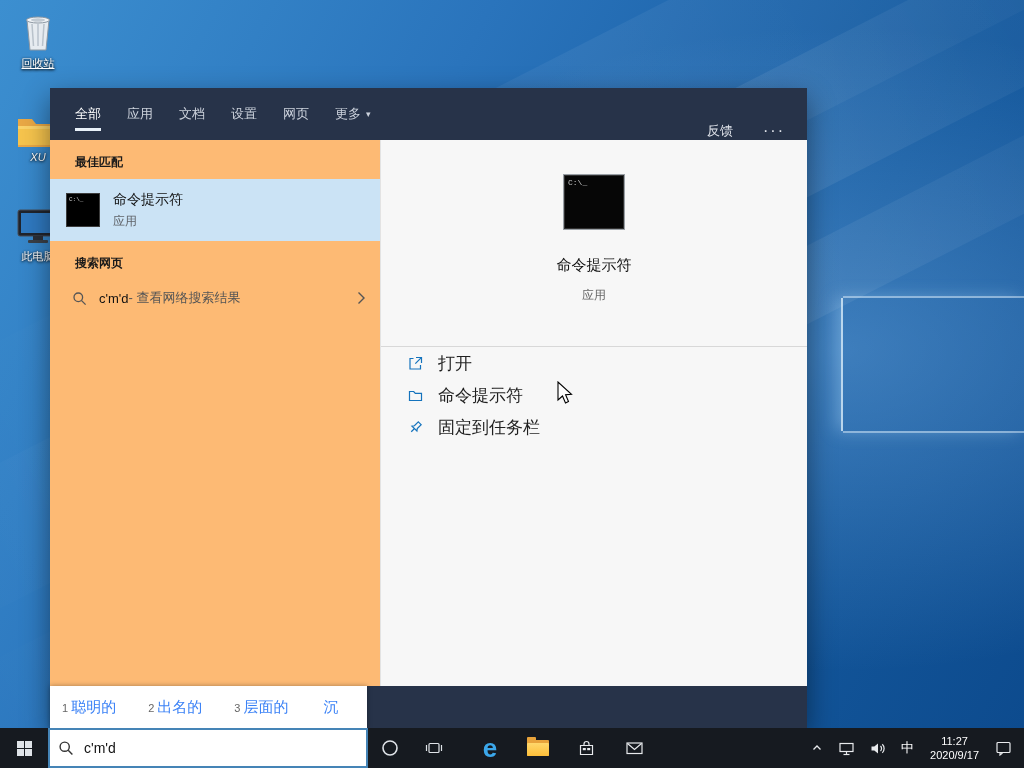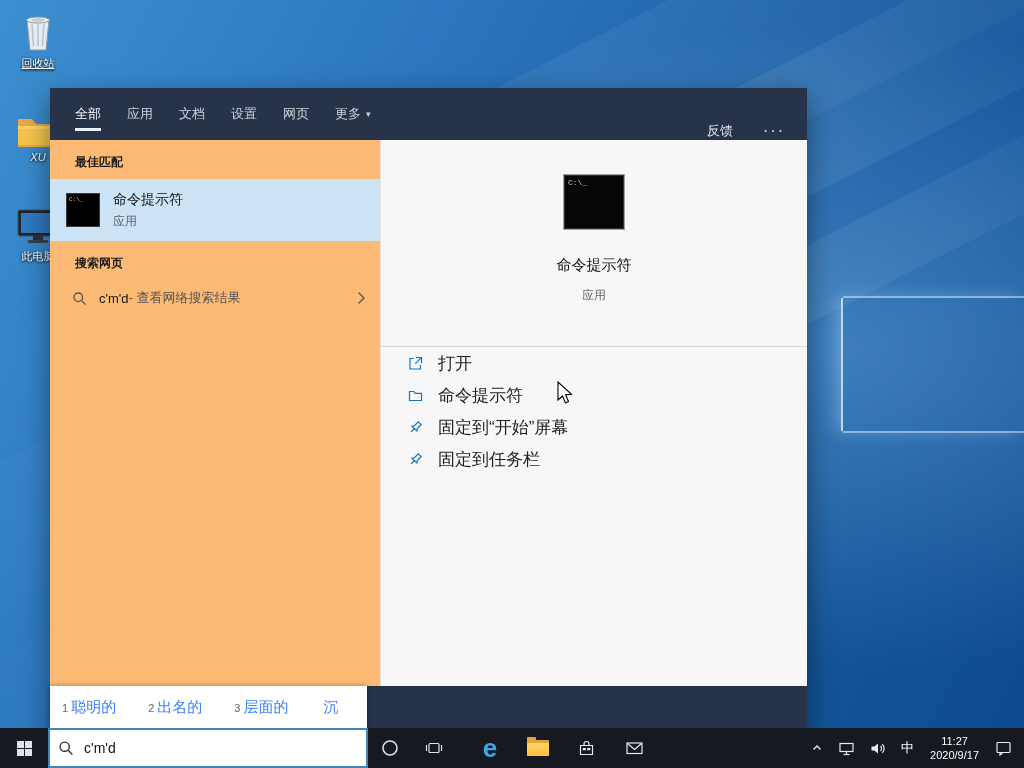--- a/index.html
+++ b/index.html
@@ -267,31 +267,20 @@
 
         <div class="action-row">
           <span class="aicon">
             <svg width="17" height="17" viewBox="0 0 17 17">
               <path d="M2.5 13.5 V4.5 h4.2 l1.6 1.8 h6.2 v7.2 z"></path>
             </svg>
           </span>
           <span>命令提示符</span>
         </div>
 
-        <div class="action-row">
-          <span class="aicon">
-            <svg width="17" height="17" viewBox="0 0 17 17">
-              <g transform="rotate(45 8.5 8.5)">
-                  <path d="M6.5 2.5 h4 v5.5 l1.5 2 h-7 l1.5 -2 z"></path>
-                  <line x1="8.5" y1="10.2" x2="8.5" y2="14.5"></line>
-                </g>
-            </svg>
-          </span>
-          <span>固定到“开始”屏幕</span>
-        </div>
 
         <div class="action-row">
           <span class="aicon">
             <svg width="17" height="17" viewBox="0 0 17 17">
               <g transform="rotate(45 8.5 8.5)">
                   <path d="M6.5 2.5 h4 v5.5 l1.5 2 h-7 l1.5 -2 z"></path>
                   <line x1="8.5" y1="10.2" x2="8.5" y2="14.5"></line>
                 </g>
             </svg>
           </span>

